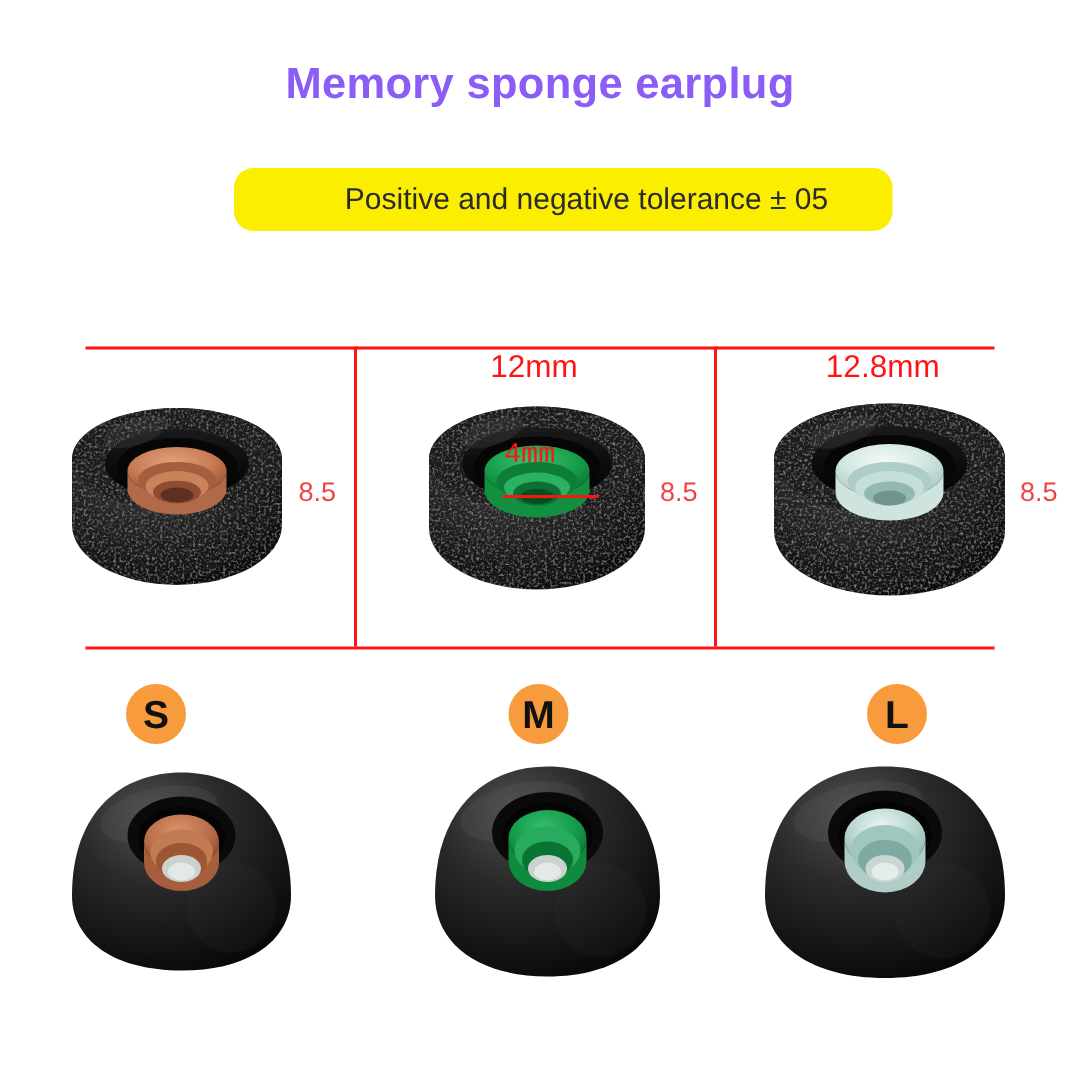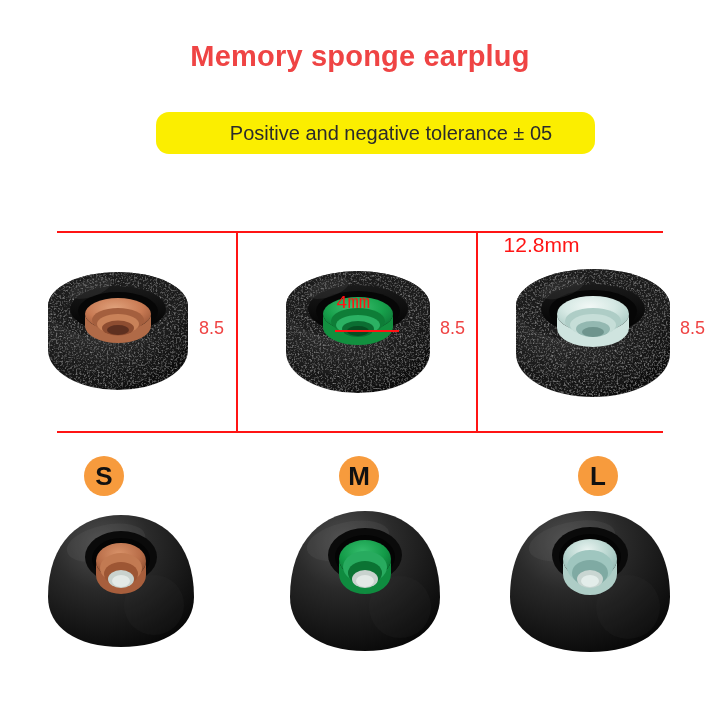--- a/index.html
+++ b/index.html
@@ -11,21 +11,21 @@
     overflow:hidden;
     position:relative;
   }
   #stage{position:absolute;left:0;top:0;width:720px;height:720px;}
 
   
   .title{
     position:absolute;left:0;top:40px;width:720px;
     text-align:center;
     font-size:29px;font-weight:bold;
-    color:#ef4444;
+    color:#8b5cf6;
     letter-spacing:.2px;
     white-space:nowrap;
   }
   .tolerance-banner{
     position:absolute;left:156px;top:112px;
     width:408px;height:42px;
     background:#FBEE00;
     border-radius:13px;
     display:flex;align-items:center;justify-content:center;padding-left:31px;
   }
@@ -95,21 +95,22 @@
 
   <div class="tolerance-banner">
     <span>Positive and negative tolerance ± 05</span>
   </div>
 
   <div class="dim-line-h top"></div>
   <div class="dim-line-h bottom"></div>
   <div class="dim-line-v d1"></div>
   <div class="dim-line-v d2"></div>
 
-  <div class="dim-width" style="left:448px;width:187px;">12.8mm</div>
+  <div class="dim-width" style="left:236px;width:240px;">12mm</div>
+  <div class="dim-width" style="left:476px;width:187px;padding-left:19px;">12.8mm</div>
 
   <div class="dim-height" style="left:199px;top:318px;">8.5</div>
   <div class="dim-height" style="left:440px;top:318px;">8.5</div>
   <div class="dim-height" style="left:680px;top:318px;">8.5</div>
 
   <div class="tip-cyl" style="left:38px;top:252px;">
     <svg width="160" height="160" viewBox="0 0 160 160">
       <defs>
         <radialGradient id="cylBodyS" cx="38%" cy="28%" r="82%">
           <stop offset="0%" stop-color="#4a4a4a"></stop>

